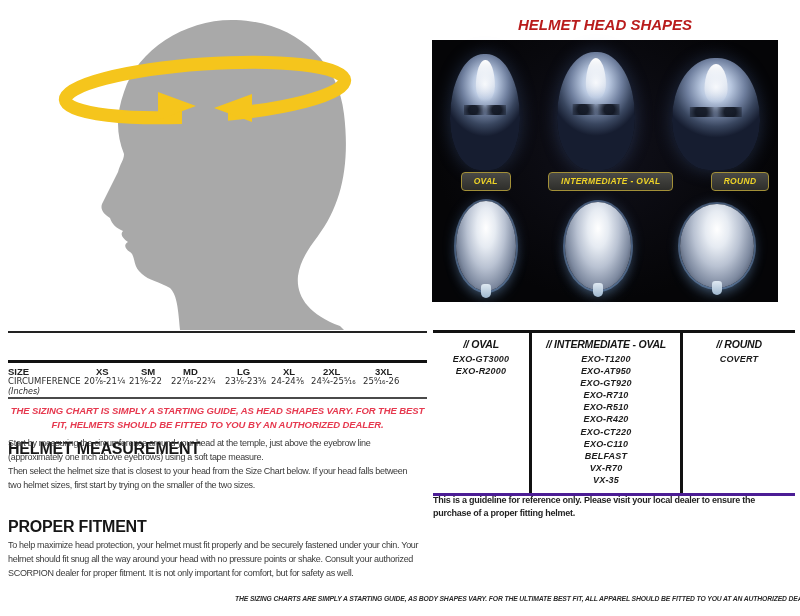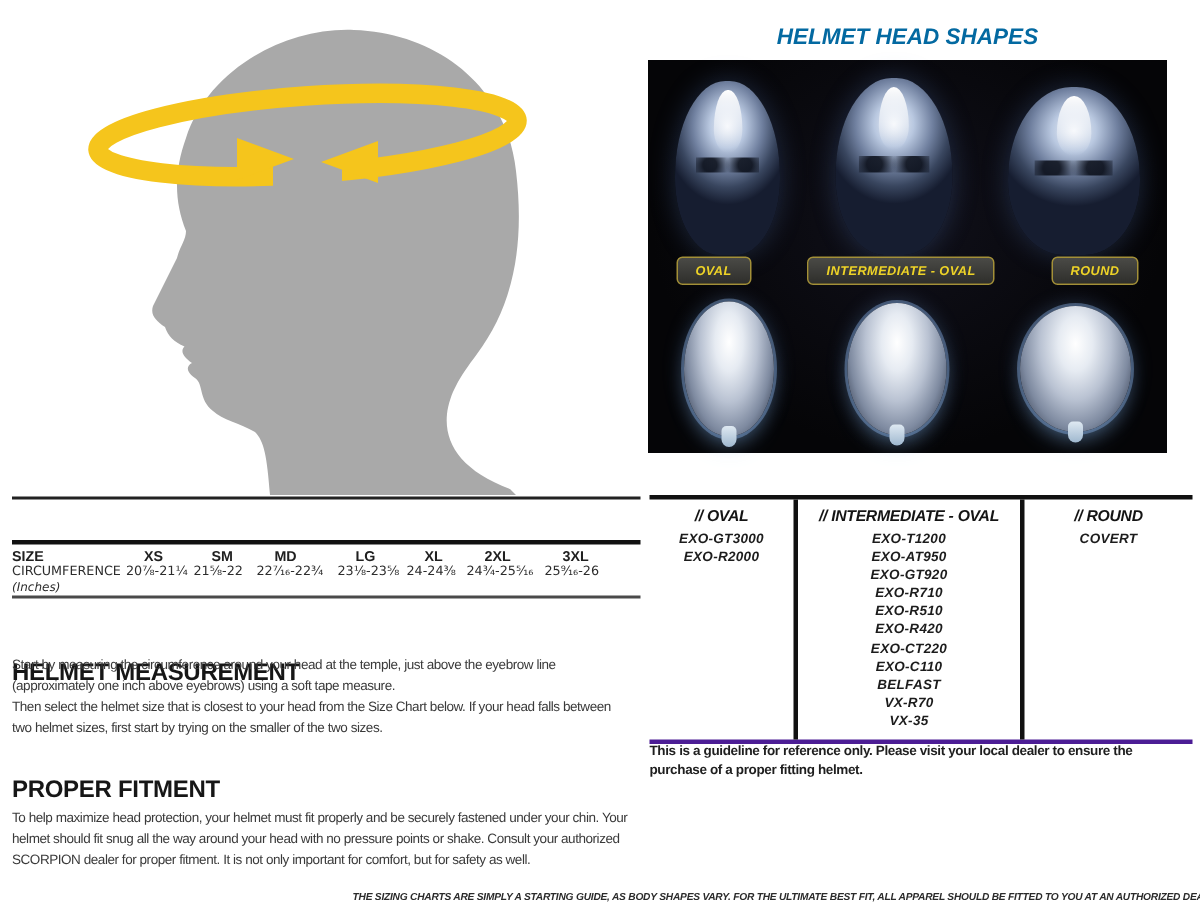--- a/index.html
+++ b/index.html
@@ -50,29 +50,29 @@
   #fitment-title{top:518px;}
   .section-body{
     position:absolute;left:8px;width:426px;font-size:9px;line-height:14px;color:var(--body);
     white-space:pre-line;letter-spacing:-0.3px;
   }
   #measure-body{top:436px;}
   #fitment-body{top:538px;}
   
   #headshapes-title{
     position:absolute;left:432px;top:16px;width:346px;text-align:center;
-    font-size:15px;font-weight:bold;font-style:italic;color:#0369a1;
+    font-size:15px;font-weight:bold;font-style:italic;color:#b91c1c;
   }
   #headshapes-panel{
     position:absolute;left:432px;top:40px;width:346px;height:262px;
     background:radial-gradient(ellipse at 50% 40%, #10101a 0%, #050507 70%);
   }
   .panel-row{position:absolute;left:0;width:100%;display:flex;justify-content:space-around;align-items:flex-end;}
   #faces-row{top:12px;height:118px;}
-  #labels-row{top:132px;height:18px;align-items:flex-end;}
+  #labels-row{top:132px;height:18px;align-items:center;padding-left:10px;}
   #topviews-row{top:158px;height:96px;align-items:center;}
   .face{
     position:relative;border-radius:48% 48% 42% 42% / 55% 55% 44% 44%;
     background:radial-gradient(ellipse 60% 45% at 50% 26%, #f2f5fa 0%, #b9c8e0 28%, #70809f 55%, #39465f 78%, #161d30 100%);
     box-shadow:0 0 18px rgba(90,130,200,0.28);
   }
   .face-oval{width:70px;height:116px;}
   .face-inter{width:78px;height:118px;}
   .face-round{width:88px;height:112px;}
   .face::before{
@@ -174,20 +174,22 @@
       <div class="sc-cell">20⅞-21¼</div>
       <div class="sc-cell">21⅝-22</div>
       <div class="sc-cell">22⁷⁄₁₆-22¾</div>
       <div class="sc-cell">23⅛-23⅝</div>
       <div class="sc-cell">24-24⅜</div>
       <div class="sc-cell">24¾-25⁵⁄₁₆</div>
       <div class="sc-cell">25⁹⁄₁₆-26</div>
     </div>
   <div class="rule" id="rule-table-bottom"></div>
 
+  <div id="size-disclaimer">THE SIZING CHART IS SIMPLY A STARTING GUIDE, AS HEAD SHAPES VARY. FOR THE BEST
+FIT, HELMETS SHOULD BE FITTED TO YOU BY AN AUTHORIZED DEALER.</div>
 
   <div class="section-title" id="measure-title">HELMET MEASUREMENT</div>
   <div class="section-body" id="measure-body">Start by measuring the circumference around your head at the temple, just above the eyebrow line
 (approximately one inch above eyebrows) using a soft tape measure.
 Then select the helmet size that is closest to your head from the Size Chart below. If your head falls between
 two helmet sizes, first start by trying on the smaller of the two sizes.</div>
 
   <div class="section-title" id="fitment-title">PROPER FITMENT</div>
   <div class="section-body" id="fitment-body">To help maximize head protection, your helmet must fit properly and be securely fastened under your chin. Your
 helmet should fit snug all the way around your head with no pressure points or shake. Consult your authorized

